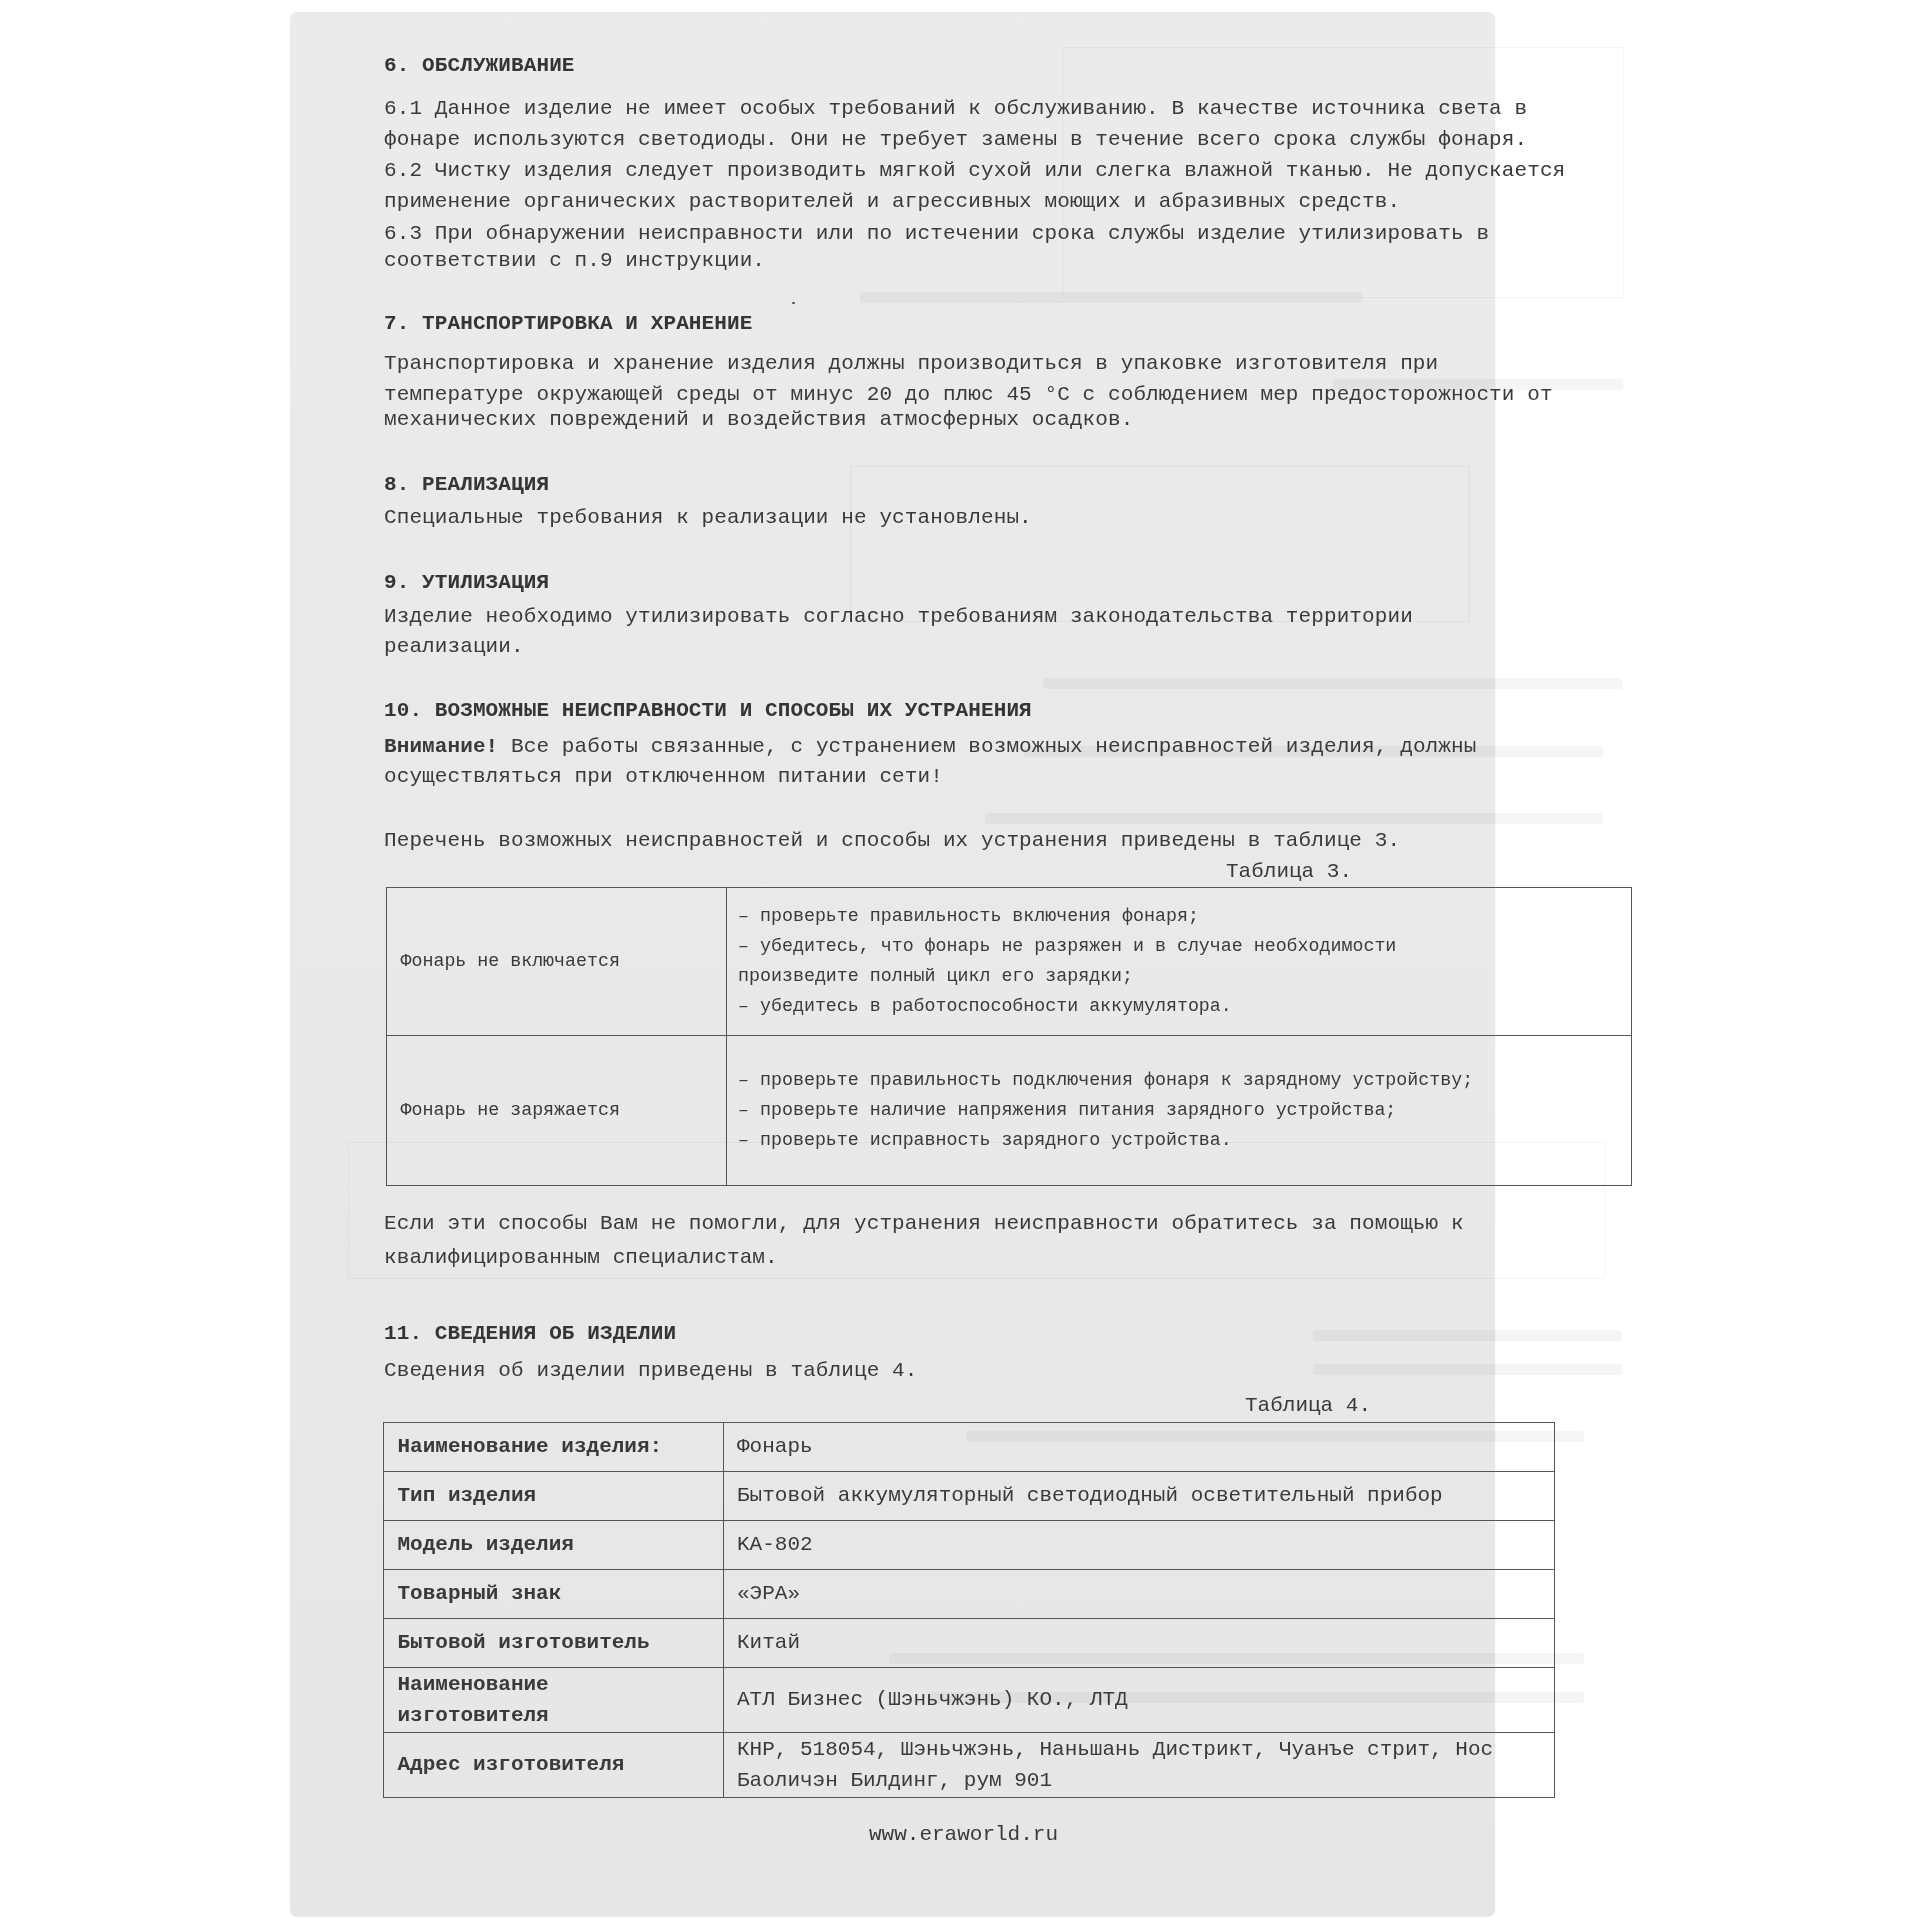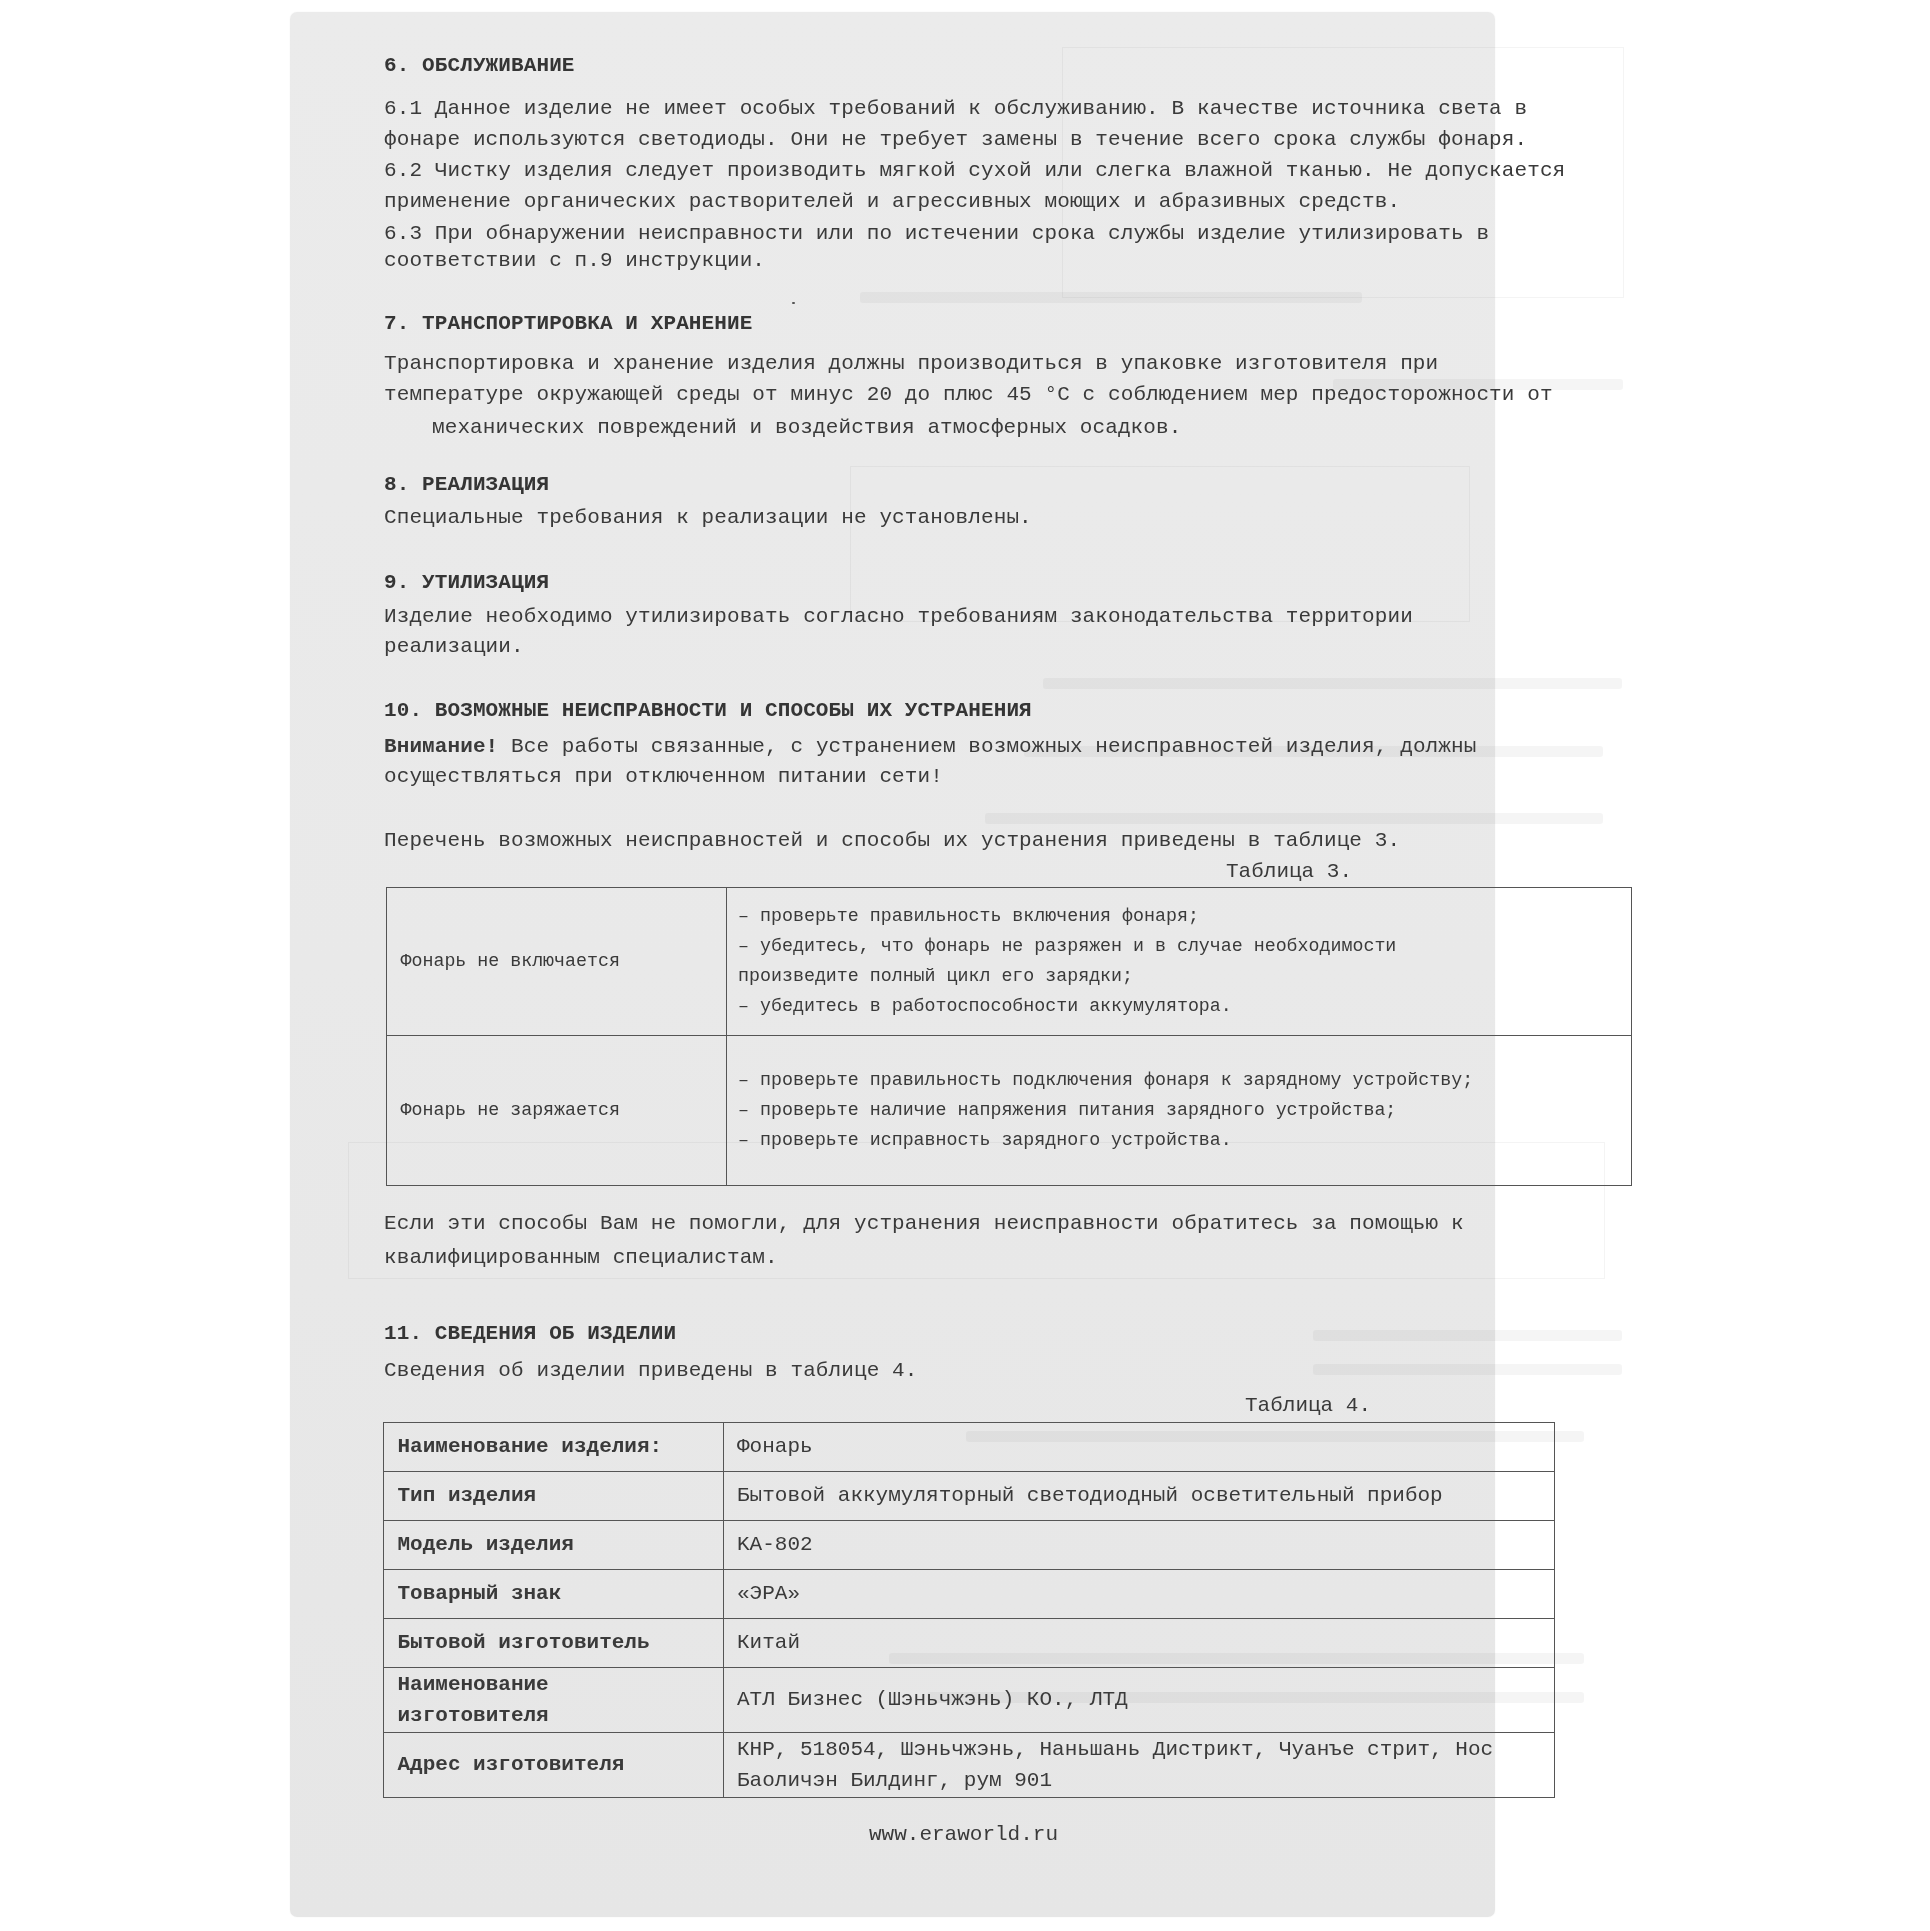--- a/index.html
+++ b/index.html
@@ -64,21 +64,21 @@
   <div class="txt" style="top:143px;">6.2 Чистку изделия следует производить мягкой сухой или слегка влажной тканью. Не допускается</div>
   <div class="txt" style="top:174px;">применение органических растворителей и агрессивных моющих и абразивных средств.</div>
   <div class="txt" style="top:206px;">6.3 При обнаружении неисправности или по истечении срока службы изделие утилизировать в</div>
   <div class="txt" style="top:233px;">соответствии с п.9 инструкции.</div>
 
   <div class="dot" style="left:502px;top:290px;"></div>
 
   <div class="txt h" style="top:296px;">7. ТРАНСПОРТИРОВКА И ХРАНЕНИЕ</div>
   <div class="txt" style="top:336px;">Транспортировка и хранение изделия должны производиться в упаковке изготовителя при</div>
   <div class="txt" style="top:367px;">температуре окружающей среды от минус 20 до плюс 45 °С с соблюдением мер предосторожности от</div>
-  <div class="txt" style="top:400px;margin-left:48px;">механических повреждений и воздействия атмосферных осадков.</div>
+  <div class="txt" style="top:392px;">механических повреждений и воздействия атмосферных осадков.</div>
 
   <div class="txt h" style="top:457px;">8. РЕАЛИЗАЦИЯ</div>
   <div class="txt" style="top:490px;">Специальные требования к реализации не установлены.</div>
 
   <div class="txt h" style="top:555px;">9. УТИЛИЗАЦИЯ</div>
   <div class="txt" style="top:589px;">Изделие необходимо утилизировать согласно требованиям законодательства территории</div>
   <div class="txt" style="top:619px;">реализации.</div>
 
   <div class="txt h" style="top:683px;">10. ВОЗМОЖНЫЕ НЕИСПРАВНОСТИ И СПОСОБЫ ИХ УСТРАНЕНИЯ</div>
   <div class="txt" style="top:719px;"><b>Внимание!</b><span> Все работы связанные, с устранением возможных неисправностей изделия, должны</span></div>

